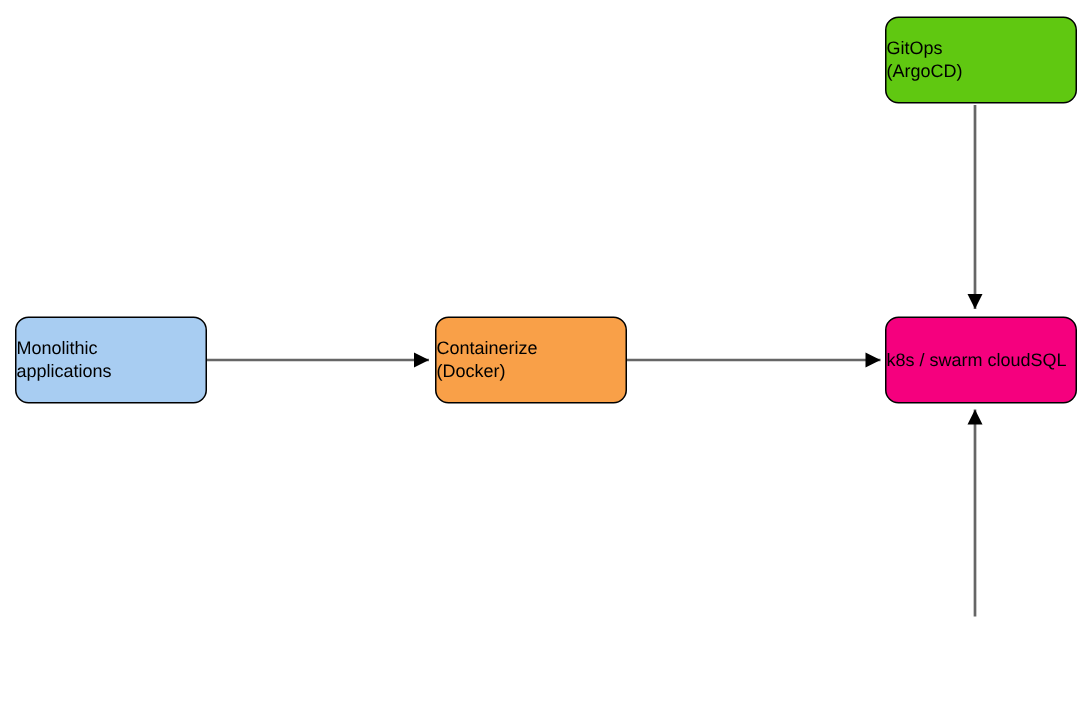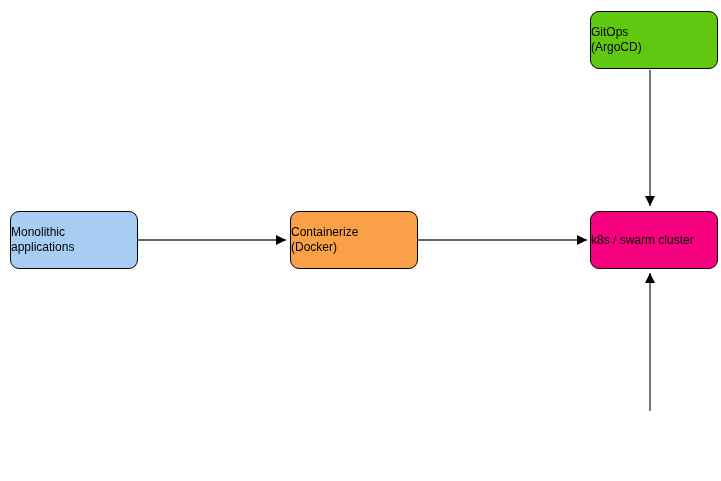--- a/index.html
+++ b/index.html
@@ -79,17 +79,17 @@
     <span class="label">Monolithic
 applications</span>
   </div>
 
   <div class="node node-containerize" style="background-color: rgb(249, 160, 72);">
     <span class="label">Containerize
 (Docker)</span>
   </div>
 
   <div class="node node-cluster" style="background-color: rgb(245, 0, 126);">
-    <span class="label">k8s / swarm cluster</span>
+    <span class="label">k8s / swarm cloudSQL</span>
   </div>
 
 
 </div>
 
 </body></html>

